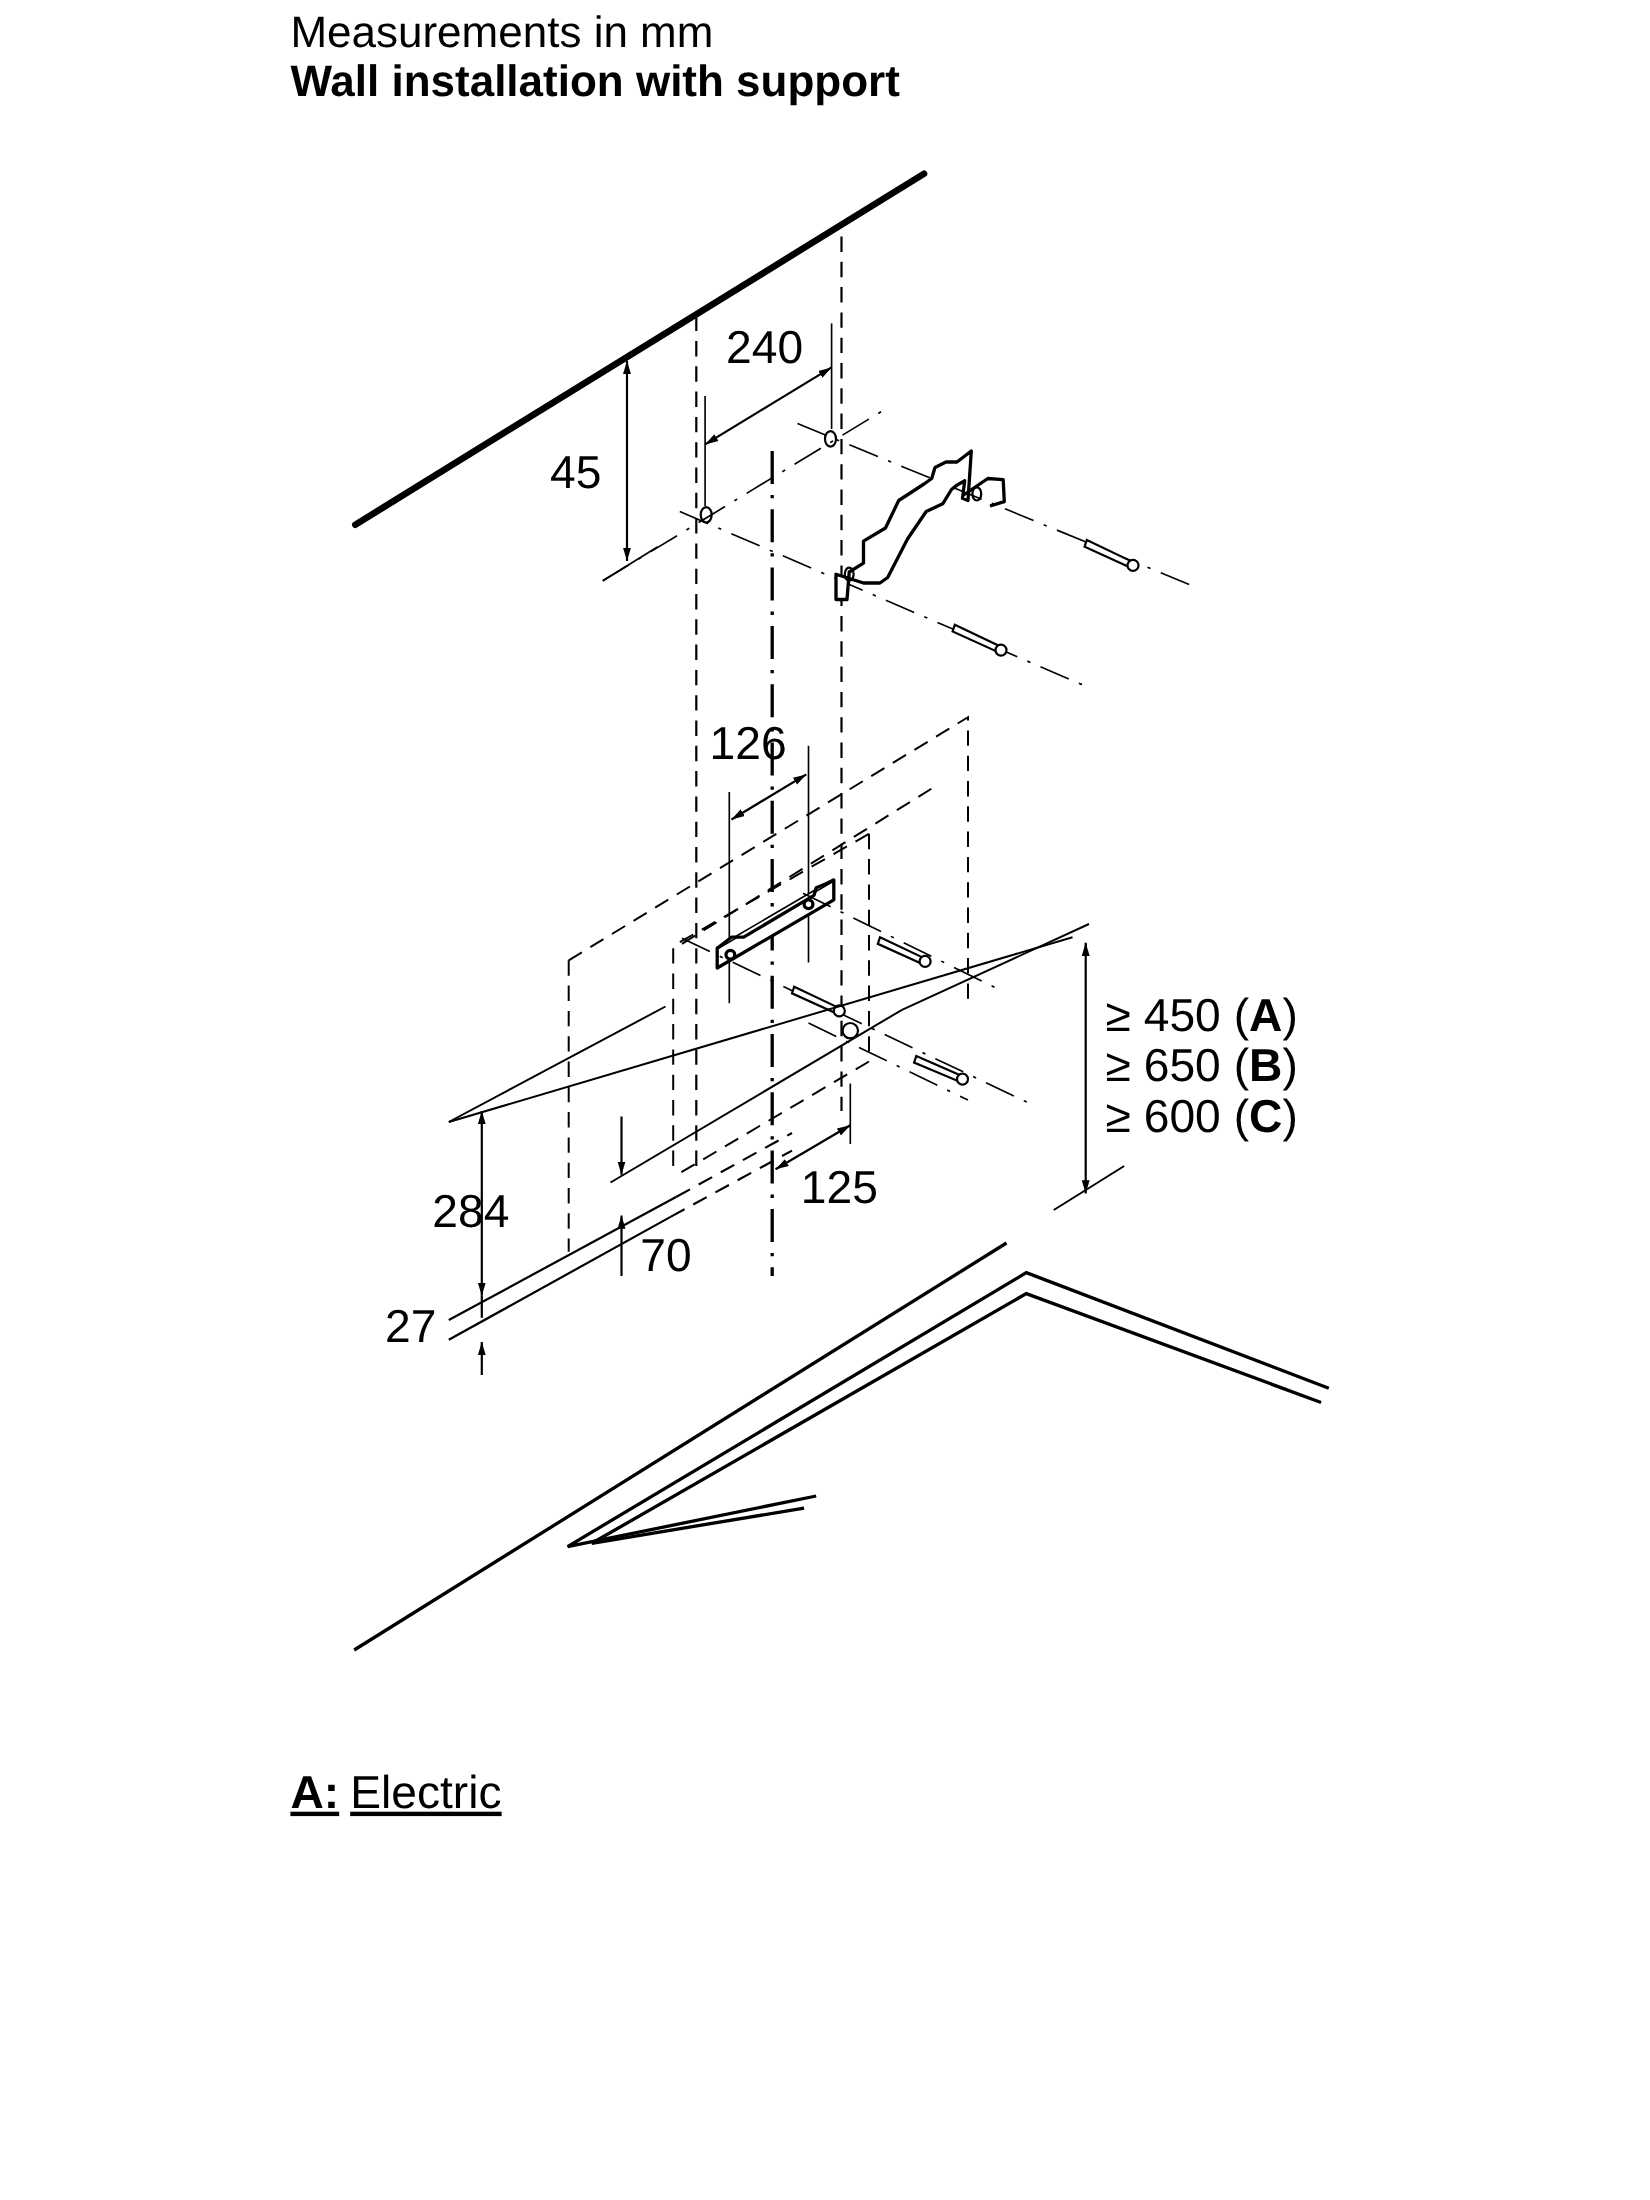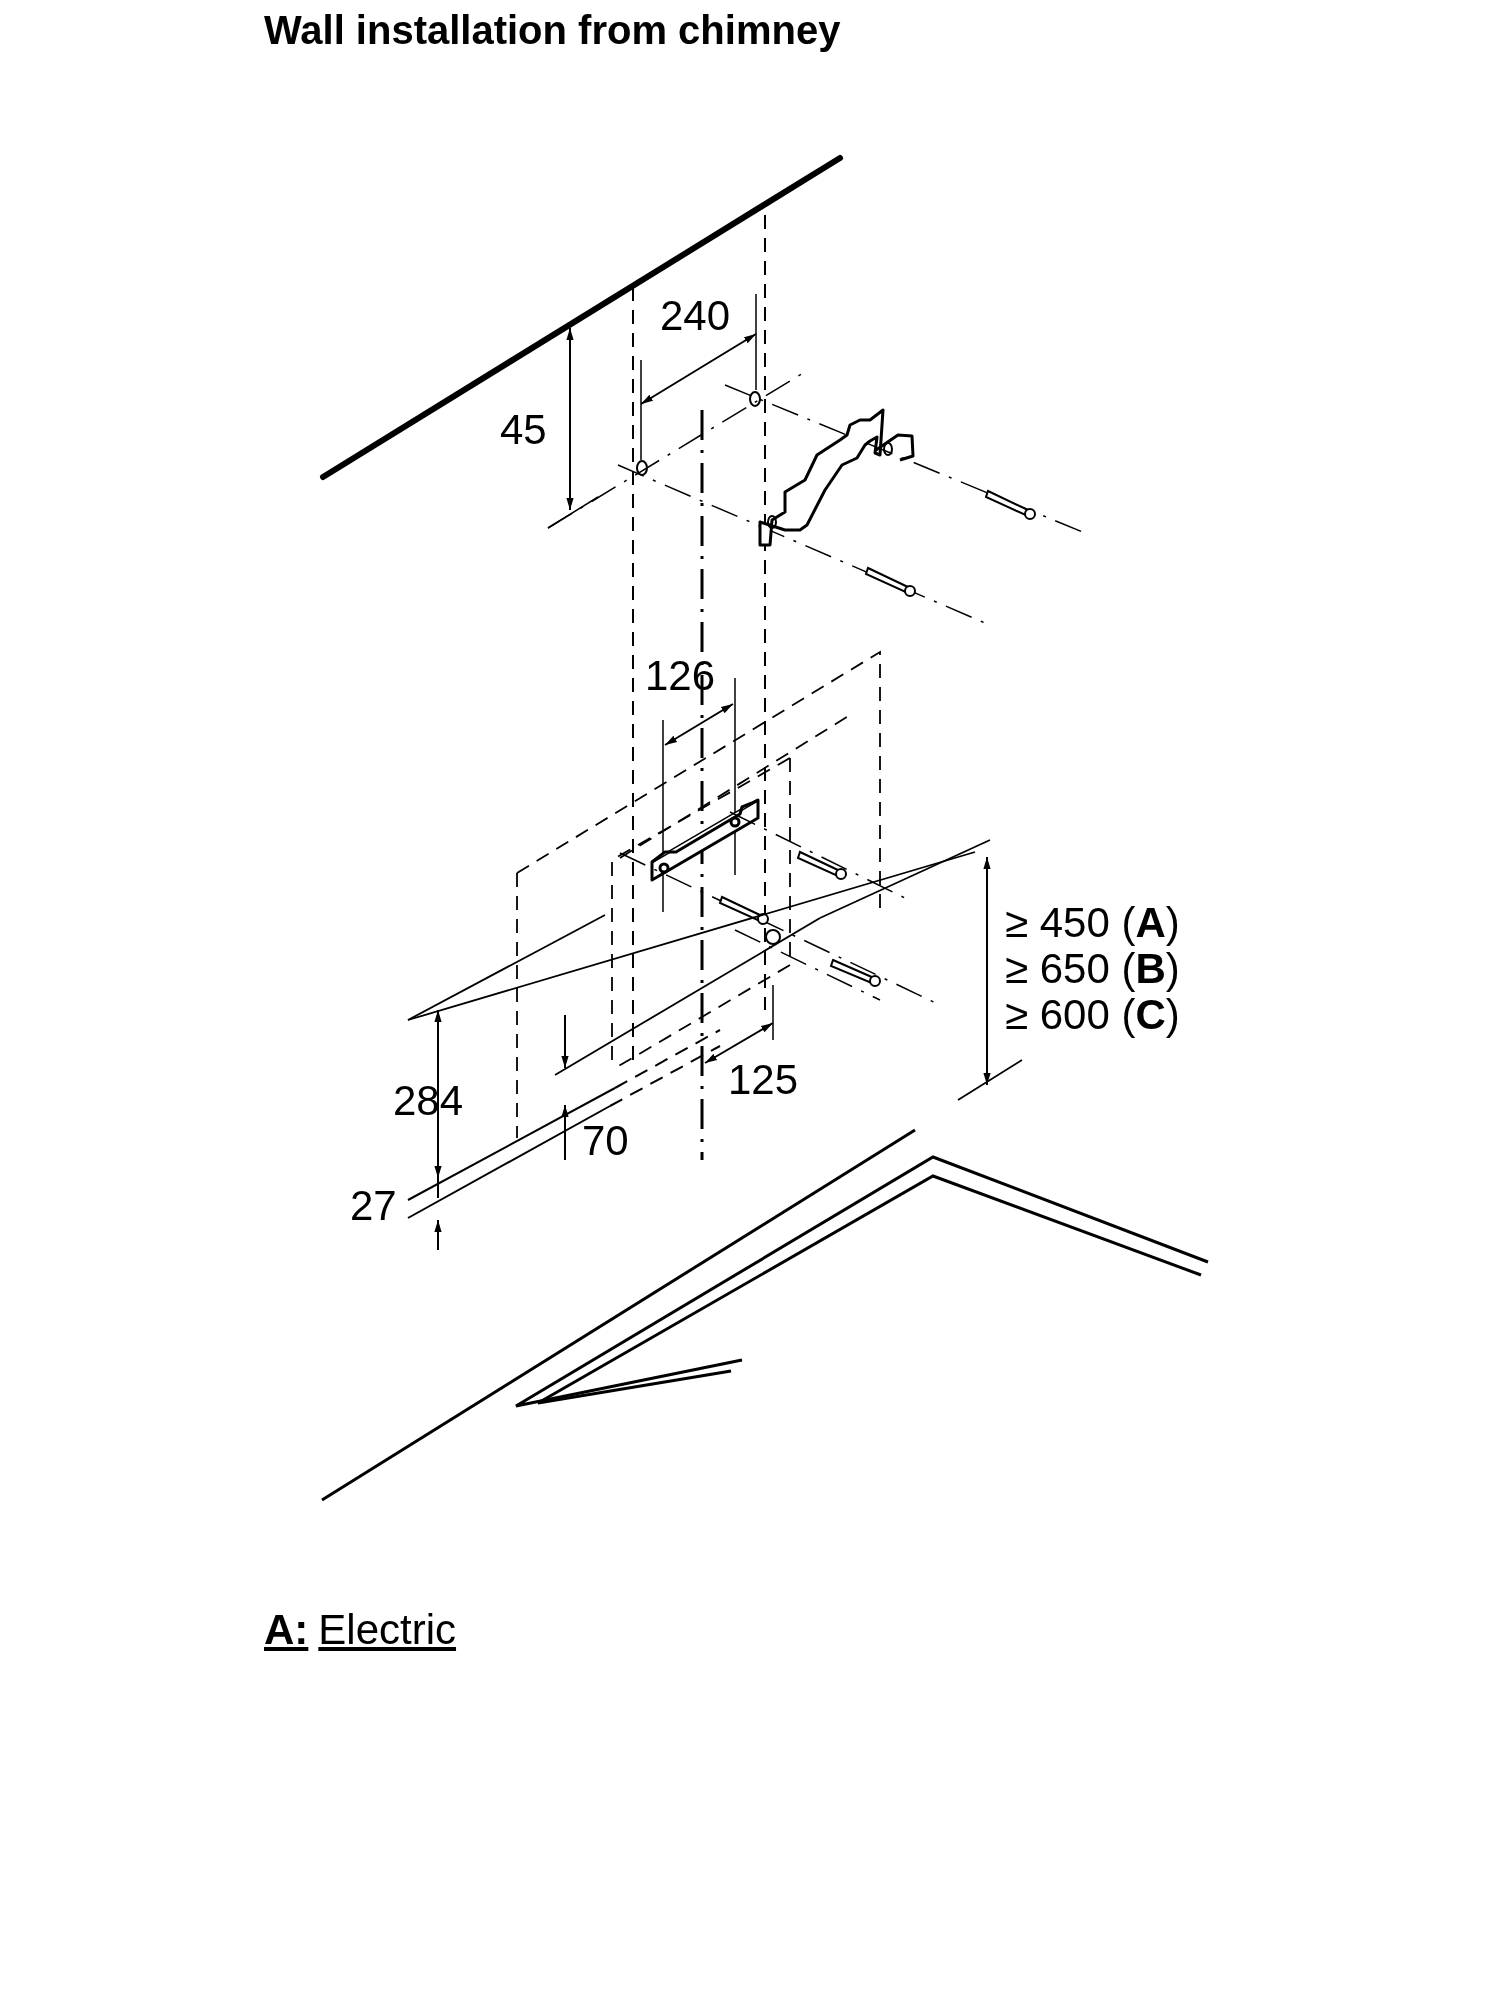--- a/index.html
+++ b/index.html
@@ -10,21 +10,22 @@
   svg.drawing { position: absolute; left: 0; top: 0; }
   .dim { font-family: "Liberation Sans", sans-serif; font-size: 42px; fill: #000; }
   .legend { position: absolute; left: 264px; top: 1605px; font-size: 42px; }
   .legend .row { height: 94px; line-height: 50px; text-decoration: underline; }
   .legend .key { font-weight: bold; margin-right: 10px; }
 </style>
 </head>
 <body>
 
 <div class="title">
-  <div class="t2">Wall installation from chimney</div>
+  <div class="t1">Measurements in mm</div>
+  <div class="t2">Wall installation with support</div>
 </div>
 
 <svg class="drawing" width="1500" height="2000" viewBox="0 0 1500 2000" xmlns="http://www.w3.org/2000/svg">
   <defs>
     <marker id="arr" viewBox="0 0 10 10" refX="10" refY="5" markerWidth="12" markerHeight="18" orient="auto-start-reverse" markerUnits="userSpaceOnUse">
       <path d="M0,2 L10,5 L0,8 z" fill="#000"></path>
     </marker>
   </defs>
 
   <line x1="323" y1="477" x2="840" y2="158" stroke="#000" stroke-width="6" stroke-linecap="round"></line>

